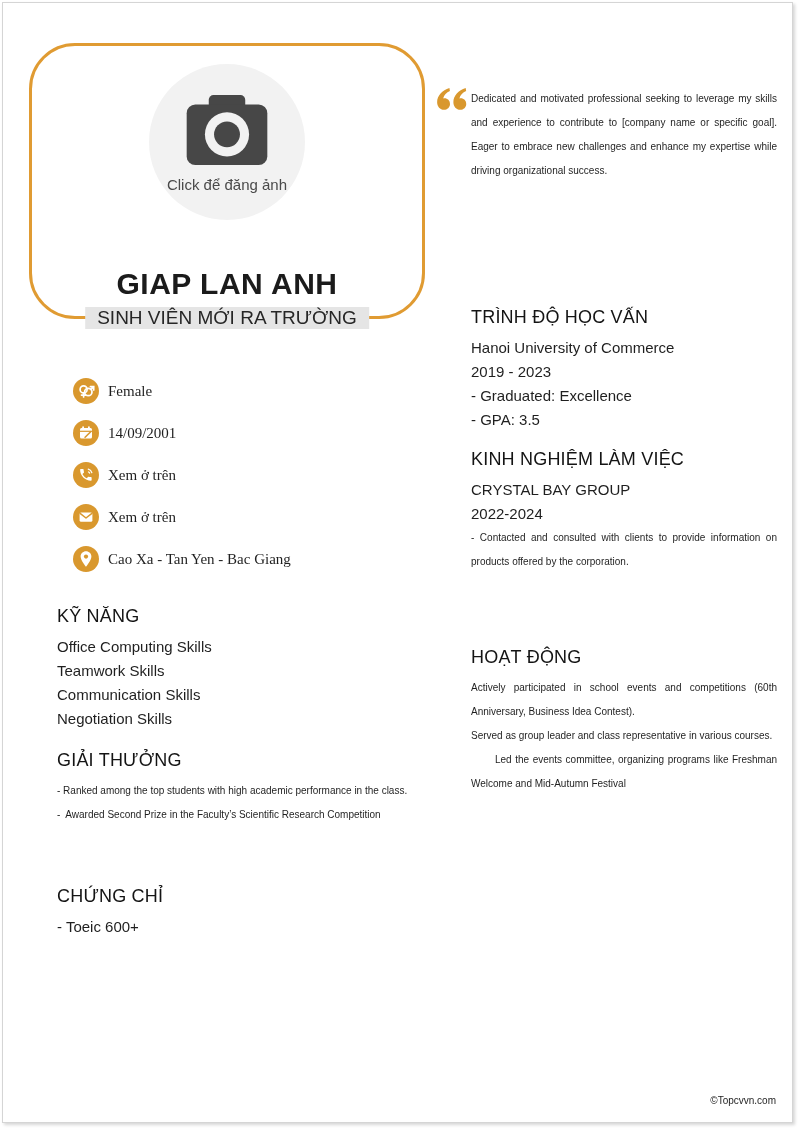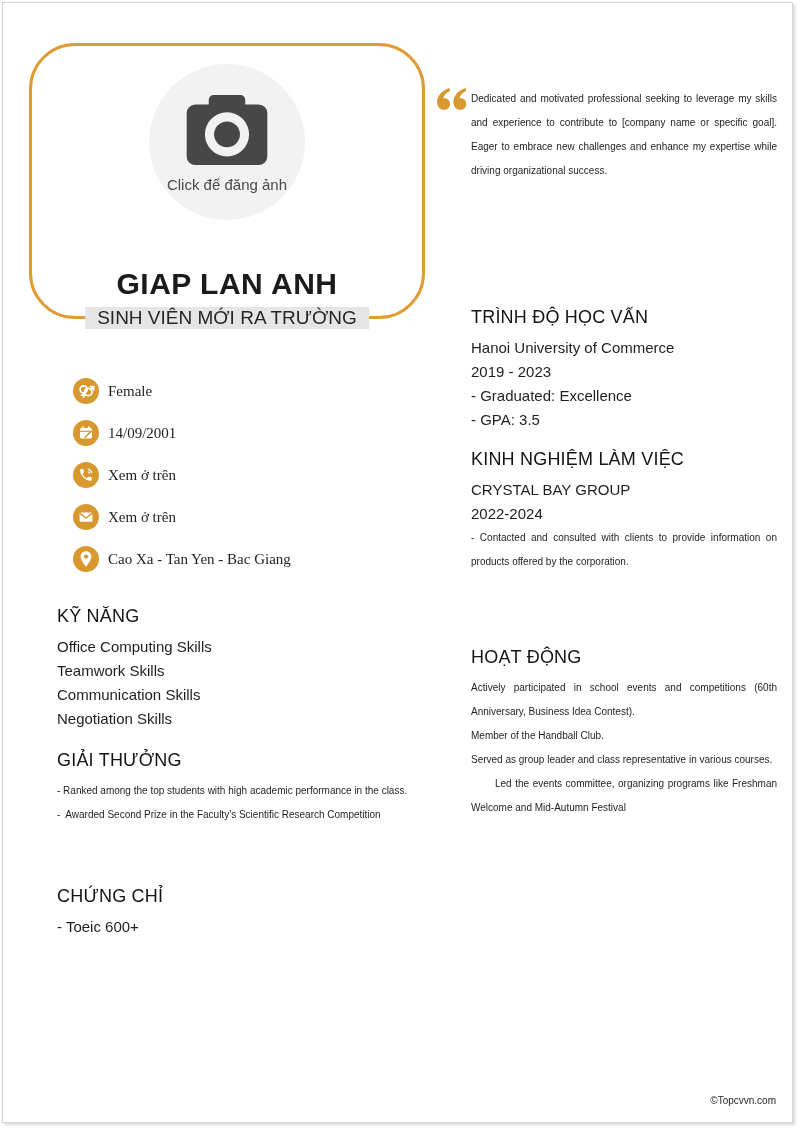--- a/index.html
+++ b/index.html
@@ -172,20 +172,19 @@
     <div class="sec sec-experience">
       <h3>KINH NGHIỆM LÀM VIỆC</h3>
       <div class="line">CRYSTAL BAY GROUP</div>
       <div class="line">2022-2024</div>
       <p class="body just">- Contacted and consulted with clients to provide information on products offered by the corporation.</p>
     </div>
 
     <div class="sec sec-activities">
       <h3>HOẠT ĐỘNG</h3>
       <p class="body just">Actively participated in school events and competitions (60th Anniversary, Business Idea Contest).</p>
-      <p class="body just">Member of the Handball Club.</p>
       <p class="body just">Served as group leader and class representative in various courses.</p>
       <p class="body just indent">Led the events committee, organizing programs like Freshman Welcome and Mid-Autumn Festival</p>
     </div>
 
     <div class="footer">©Topcvvn.com</div>
   </div>
 </div>
 
 </body></html>

